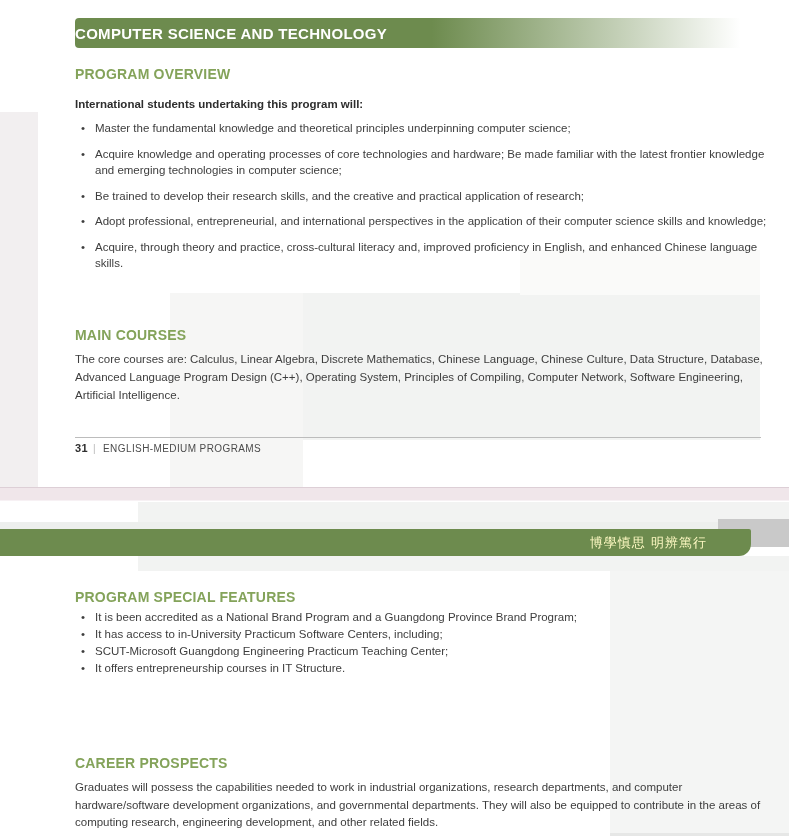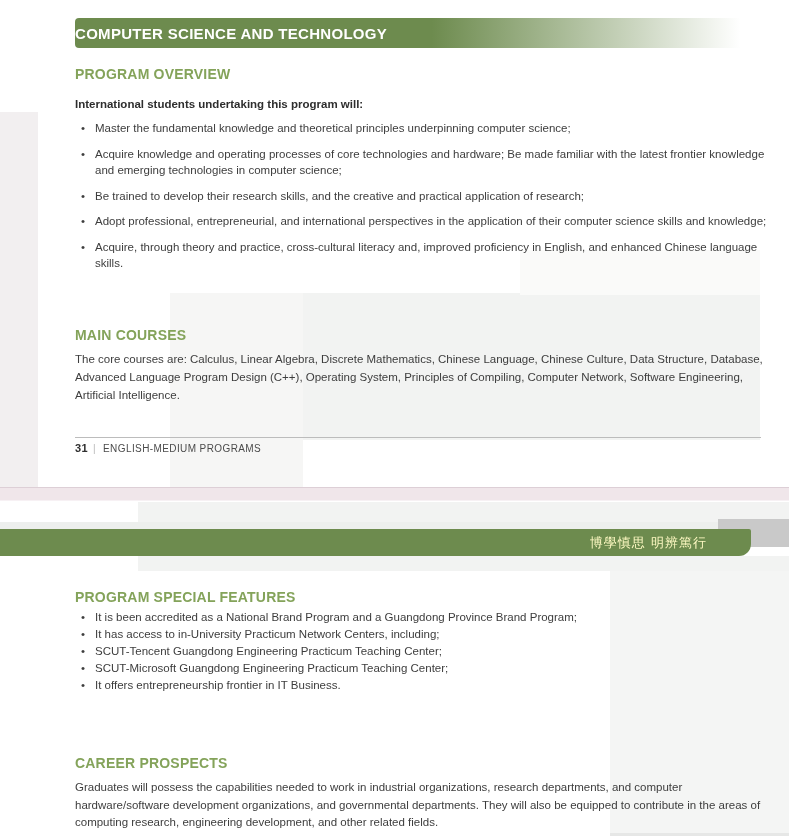--- a/index.html
+++ b/index.html
@@ -140,27 +140,24 @@
 <div class="abs p2-right-tint"></div>
 <div class="abs p2-bottom-edge"></div>
 
 <div class="abs section-heading h-features">PROGRAM SPECIAL FEATURES</div>
 
 <div class="abs bullet-list features-list">
   <div class="bullet-item">
       <span>It is been accredited as a National Brand Program and a Guangdong Province Brand Program;</span>
     </div>
   <div class="bullet-item">
-      <span>It has access to in-University Practicum Network Centers, including;</span>
-    </div>
-  <div class="bullet-item">
-      <span>SCUT-Tencent Guangdong Engineering Practicum Teaching Center;</span>
+      <span>It has access to in-University Practicum Software Centers, including;</span>
     </div>
   <div class="bullet-item">
       <span>SCUT-Microsoft Guangdong Engineering Practicum Teaching Center;</span>
     </div>
   <div class="bullet-item">
-      <span>It offers entrepreneurship frontier in IT Business.</span>
+      <span>It offers entrepreneurship courses in IT Structure.</span>
     </div>
 </div>
 
 <div class="abs section-heading h-career">CAREER PROSPECTS</div>
 <div class="abs body-para career-para">Graduates will possess the capabilities needed to work in industrial organizations, research departments, and computer hardware/software development organizations, and governmental departments. They will also be equipped to contribute in the areas of computing research, engineering development, and other related fields.</div>
 
 </body></html>

